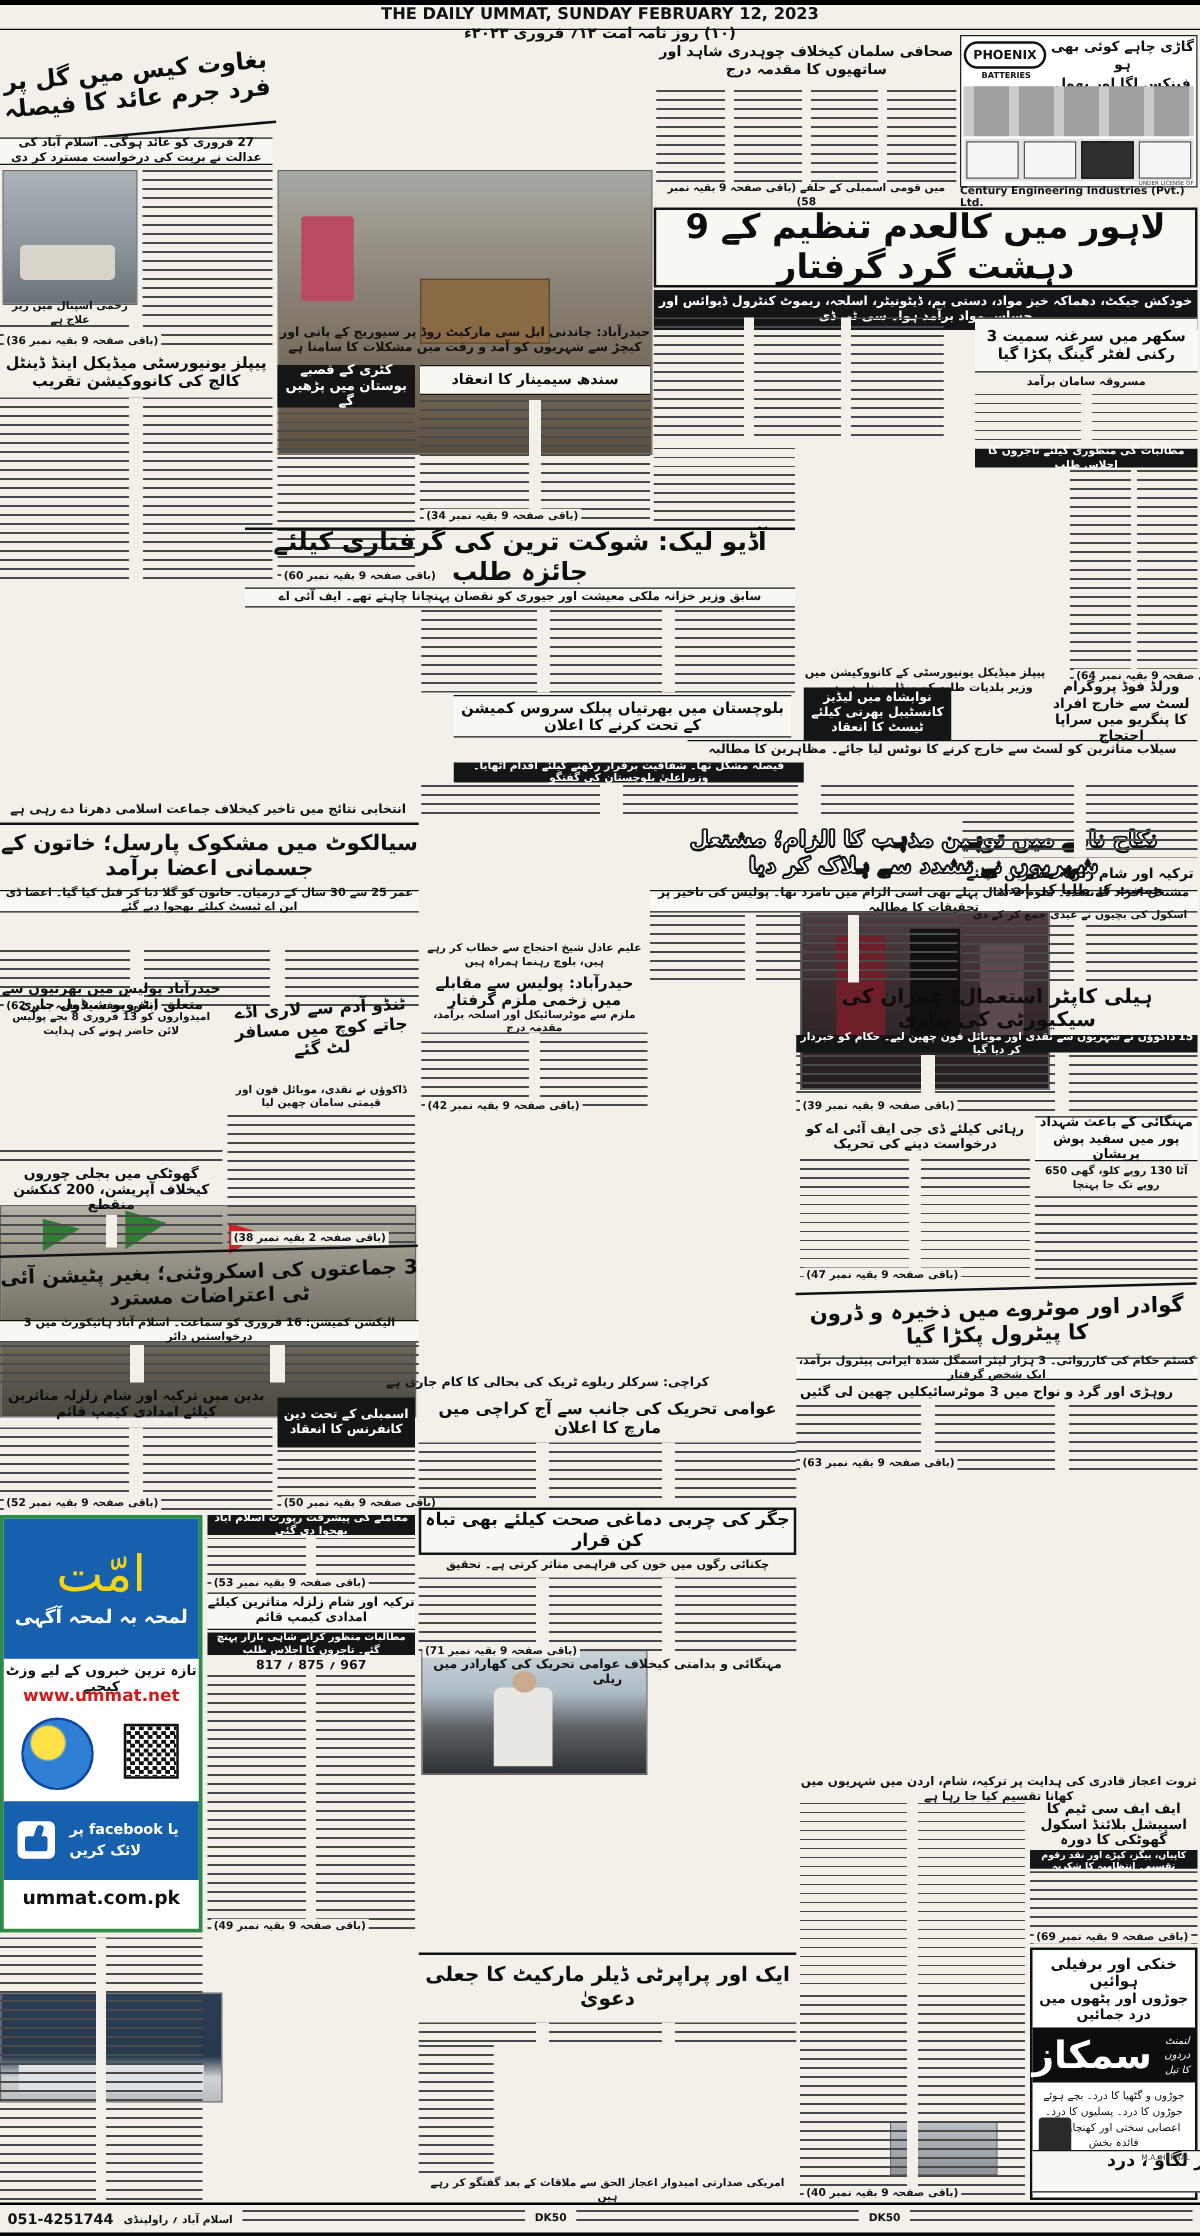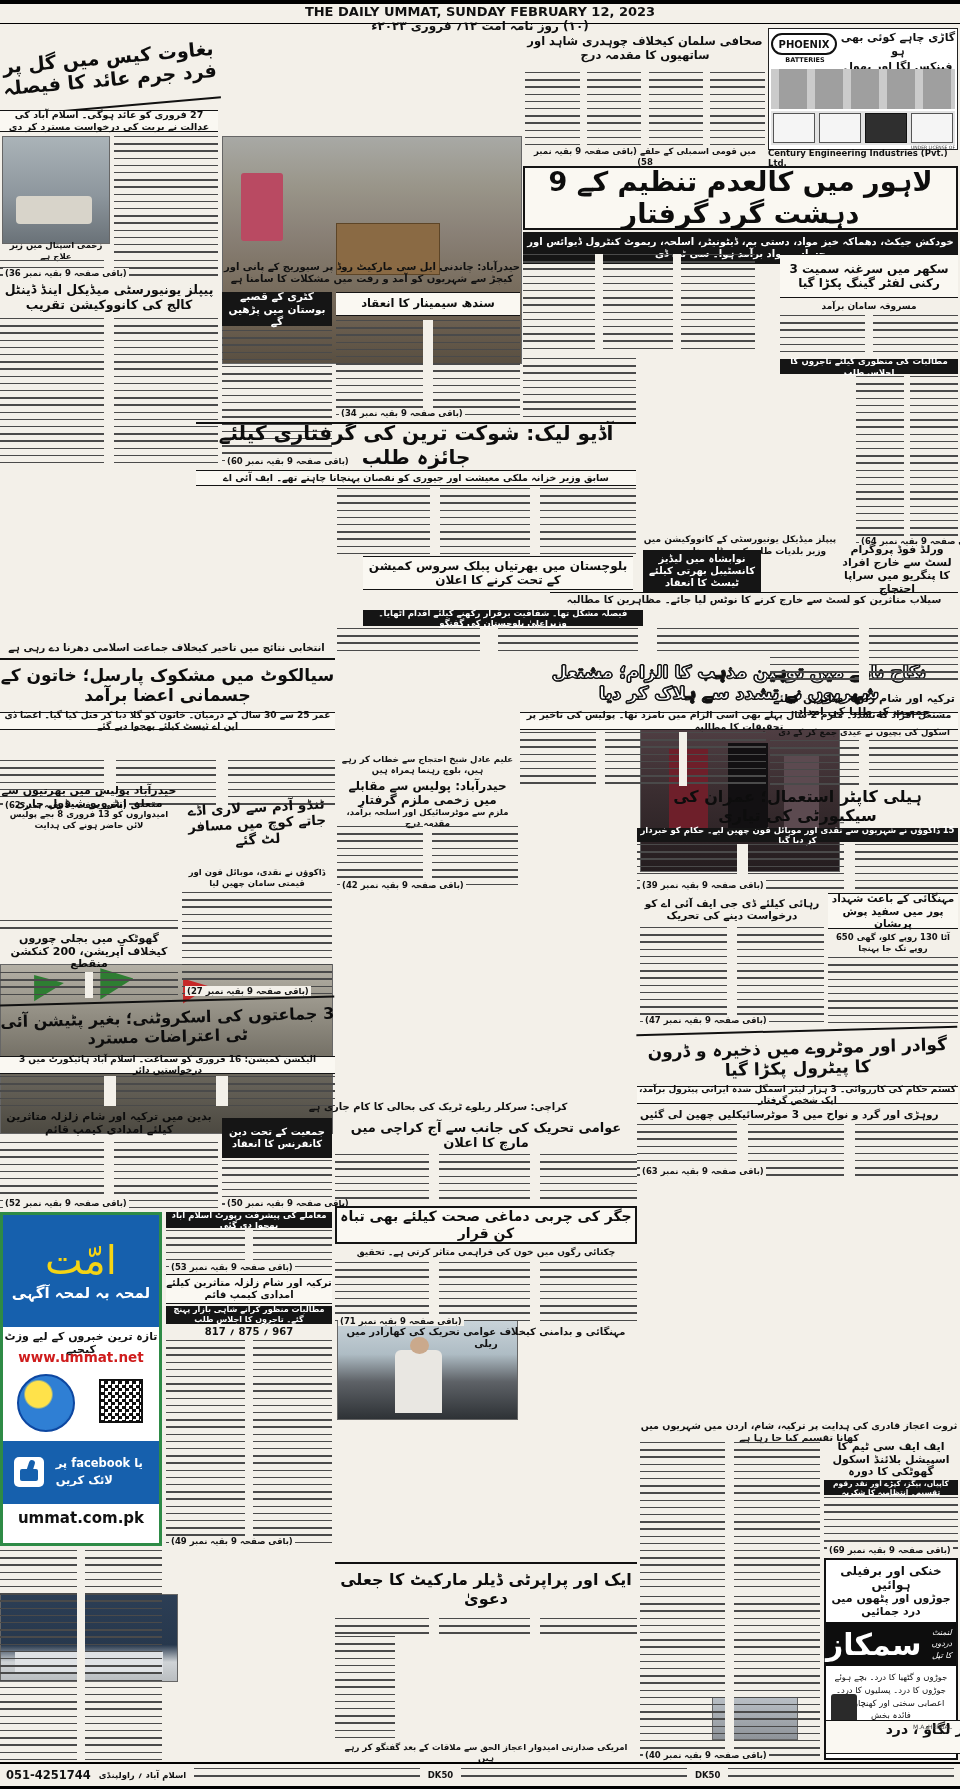--- a/index.html
+++ b/index.html
@@ -171,21 +171,21 @@
   <div class="abs photo ph-press" style="left:0;top:830px;width:178px;height:88px;">
     <div style="position:absolute;left:8%;bottom:8%;width:84%;height:26%;background:#dfe2e5;"></div>
   </div>
   <div class="abs tx" style="left:0;top:920px;width:178px;height:10px;"></div>
   <div class="abs hl u" style="left:0;top:934px;width:178px;height:36px;font-size:11px;">گھوٹکی میں بجلی چوروں کیخلاف آپریشن، 200 کنکشن منقطع</div>
   <div class="abs tx2" style="left:0;top:972px;width:178px;height:26px;"></div>
 
   <div class="abs hl u" style="left:182px;top:784px;width:150px;height:80px;font-size:13.5px;transform:rotate(-3deg);">ٹنڈو آدم سے لاری اڈے جاتے کوچ میں مسافر لٹ گئے</div>
   <div class="abs cap u" style="left:182px;top:866px;width:150px;height:24px;font-size:8.5px;">ڈاکوؤں نے نقدی، موبائل فون اور قیمتی سامان چھین لیا</div>
   <div class="abs tx" style="left:182px;top:892px;width:150px;height:104px;">
-    <span class="tag">(باقی صفحہ 9 بقیہ نمبر 27)</span>
+    <span class="tag">(باقی صفحہ 2 بقیہ نمبر 38)</span>
   </div>
 
   <div class="abs hl u" style="left:637px;top:788px;width:321px;height:38px;font-size:16px;">ہیلی کاپٹر استعمال؛ عمران کی سیکیورٹی کی تیاری</div>
   <div class="abs bar u" style="left:637px;top:828px;width:321px;height:14px;font-size:8.5px;">15 ڈاکوؤں نے شہریوں سے نقدی اور موبائل فون چھین لیے۔ حکام کو خبردار کر دیا گیا</div>
   <div class="abs tx3" style="left:637px;top:844px;width:321px;height:46px;">
     <span class="tag">(باقی صفحہ 9 بقیہ نمبر 39)</span>
   </div>
   <div class="abs photo ph-heli" style="left:712px;top:845px;width:86px;height:43px;"></div>
 
   <div class="abs hl u" style="left:640px;top:893px;width:184px;height:32px;font-size:10.5px;">رہائی کیلئے ڈی جی ایف آئی اے کو درخواست دینے کی تحریک</div>
@@ -206,21 +206,21 @@
   <div class="abs cap u ruley" style="left:637px;top:1086px;width:321px;height:18px;font-size:9px;">کسٹم حکام کی کارروائی۔ 3 ہزار لیٹر اسمگل شدہ ایرانی پیٹرول برآمد، ایک شخص گرفتار</div>
   <div class="abs hl u" style="left:640px;top:1106px;width:318px;height:16px;font-size:10.5px;justify-content:flex-end;">روہڑی اور گرد و نواح میں 3 موٹرسائیکلیں چھین لی گئیں</div>
   <div class="abs tx3" style="left:637px;top:1124px;width:321px;height:52px;">
     <span class="tag">(باقی صفحہ 9 بقیہ نمبر 63)</span>
   </div>
 
   <div class="abs hl u" style="left:0;top:1108px;width:218px;height:32px;font-size:11px;">بدین میں ترکیہ اور شام زلزلہ متاثرین کیلئے امدادی کیمپ قائم</div>
   <div class="abs tx2" style="left:0;top:1142px;width:218px;height:66px;">
     <span class="tag">(باقی صفحہ 9 بقیہ نمبر 52)</span>
   </div>
-  <div class="abs bar u" style="left:222px;top:1118px;width:110px;height:40px;font-size:10px;padding:0 3px;">جمعیت کے تحت دین کانفرنس کا انعقاد</div>
+  <div class="abs bar u" style="left:222px;top:1118px;width:110px;height:40px;font-size:10px;padding:0 3px;">اسمبلی کے تحت دین کانفرنس کا انعقاد</div>
   <div class="abs tx" style="left:222px;top:1160px;width:110px;height:48px;">
     <span class="tag">(باقی صفحہ 9 بقیہ نمبر 50)</span>
   </div>
   <div class="abs hl u" style="left:335px;top:1118px;width:302px;height:34px;font-size:13px;">عوامی تحریک کی جانب سے آج کراچی میں مارچ کا اعلان</div>
   <div class="abs tx3" style="left:335px;top:1154px;width:302px;height:50px;"></div>
 
   <div class="abs hl u frame" style="left:335px;top:1206px;width:302px;height:38px;font-size:14px;">جگر کی چربی دماغی صحت کیلئے بھی تباہ کن قرار</div>
   <div class="abs cap u" style="left:335px;top:1246px;width:302px;height:14px;font-size:9px;">چکنائی رگوں میں خون کی فراہمی متاثر کرتی ہے۔ تحقیق</div>
   <div class="abs tx3" style="left:335px;top:1262px;width:302px;height:64px;">
     <span class="tag">(باقی صفحہ 9 بقیہ نمبر 71)</span>

